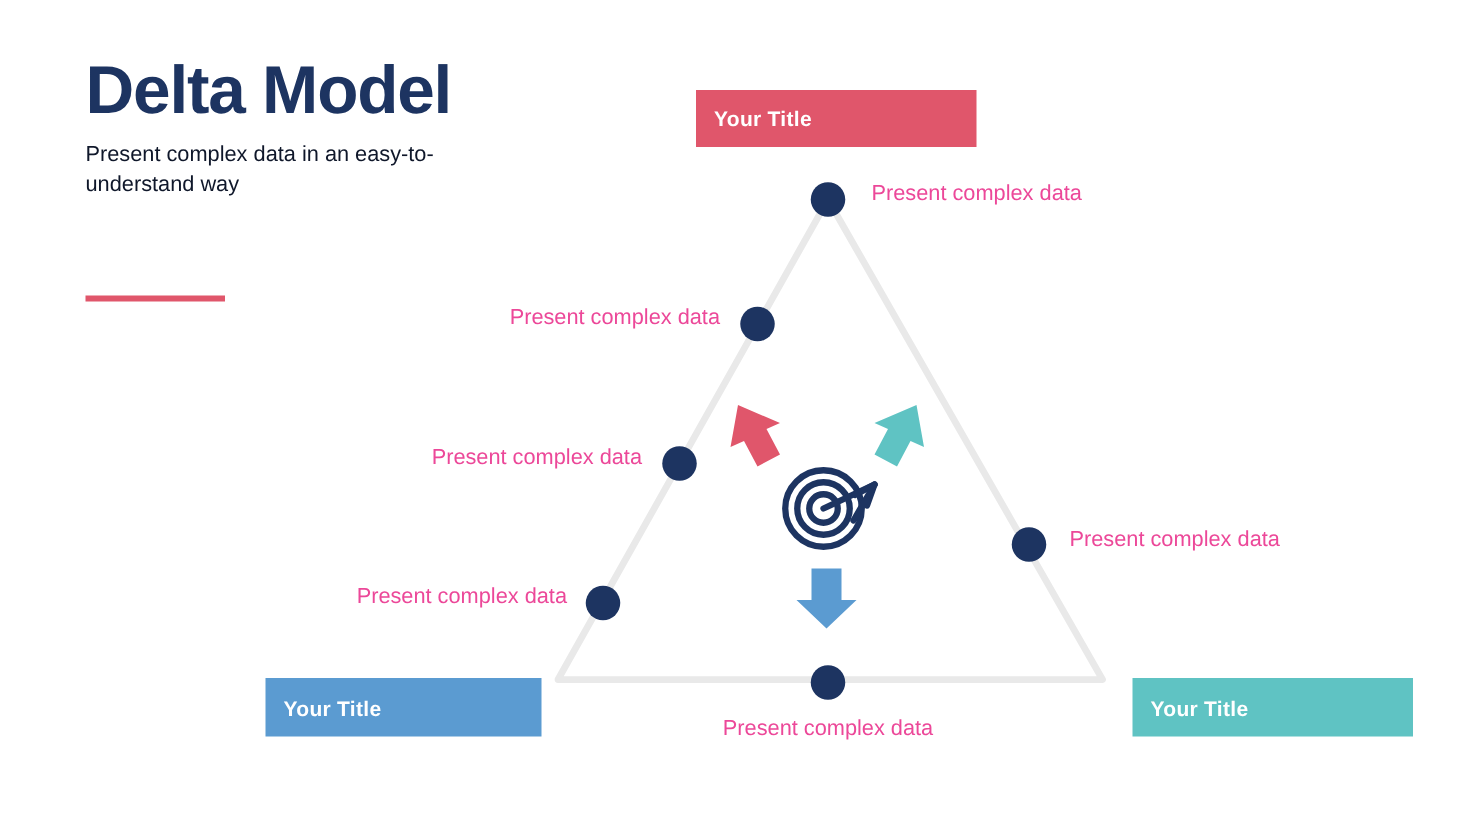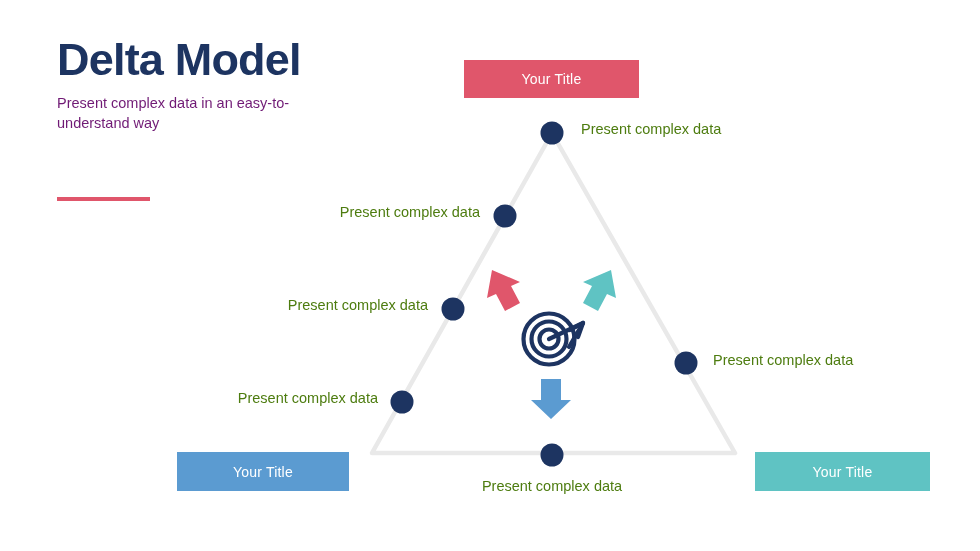--- a/index.html
+++ b/index.html
@@ -34,21 +34,21 @@
     font-size: 45px;
     font-weight: bold;
     color: #1d3461;
     line-height: 1.07;
     letter-spacing: -0.8px;
     white-space: nowrap;
   }
   .subtitle {
     margin-top: 10px;
     font-size: 14.5px;
-    color: #701a75;
+    color: #0f172a;
     line-height: 1.35;
     width: 268px;
   }
   .accent-rule {
     position: absolute;
     left: 57px;
     top: 197px;
     width: 93px;
     height: 4px;
     background: #e0566b;
@@ -60,25 +60,26 @@
     left: 0; top: 0;
     width: 980px;
     height: 551px;
   }
 
   
   .title-box {
     position: absolute;
     display: flex;
     align-items: center;
-    justify-content: center;
+    justify-content: flex-start;
     color: #ffffff;
     font-size: 14px;
-    font-weight: normal;
+    font-weight: bold;
     letter-spacing: 0.2px;
+    padding-left: 12px;
   }
   .box-top {
     left: 464px;
     top: 60px;
     width: 175px;
     height: 38px;
     background: #e0566b;
   }
   .box-bottom-left {
     left: 177px;
@@ -92,21 +93,21 @@
     top: 452px;
     width: 175px;
     height: 39px;
     background: #5fc3c3;
   }
 
   
   .node-label {
     position: absolute;
     font-size: 14.5px;
-    color: #4d7c0f;
+    color: #ec4899;
     white-space: nowrap;
   }
   .label-right { text-align: left; }
   .label-left  { text-align: right; }
   .label-center{ text-align: center; }
 </style>
 </head>
 <body>
 
 <div id="slide">

